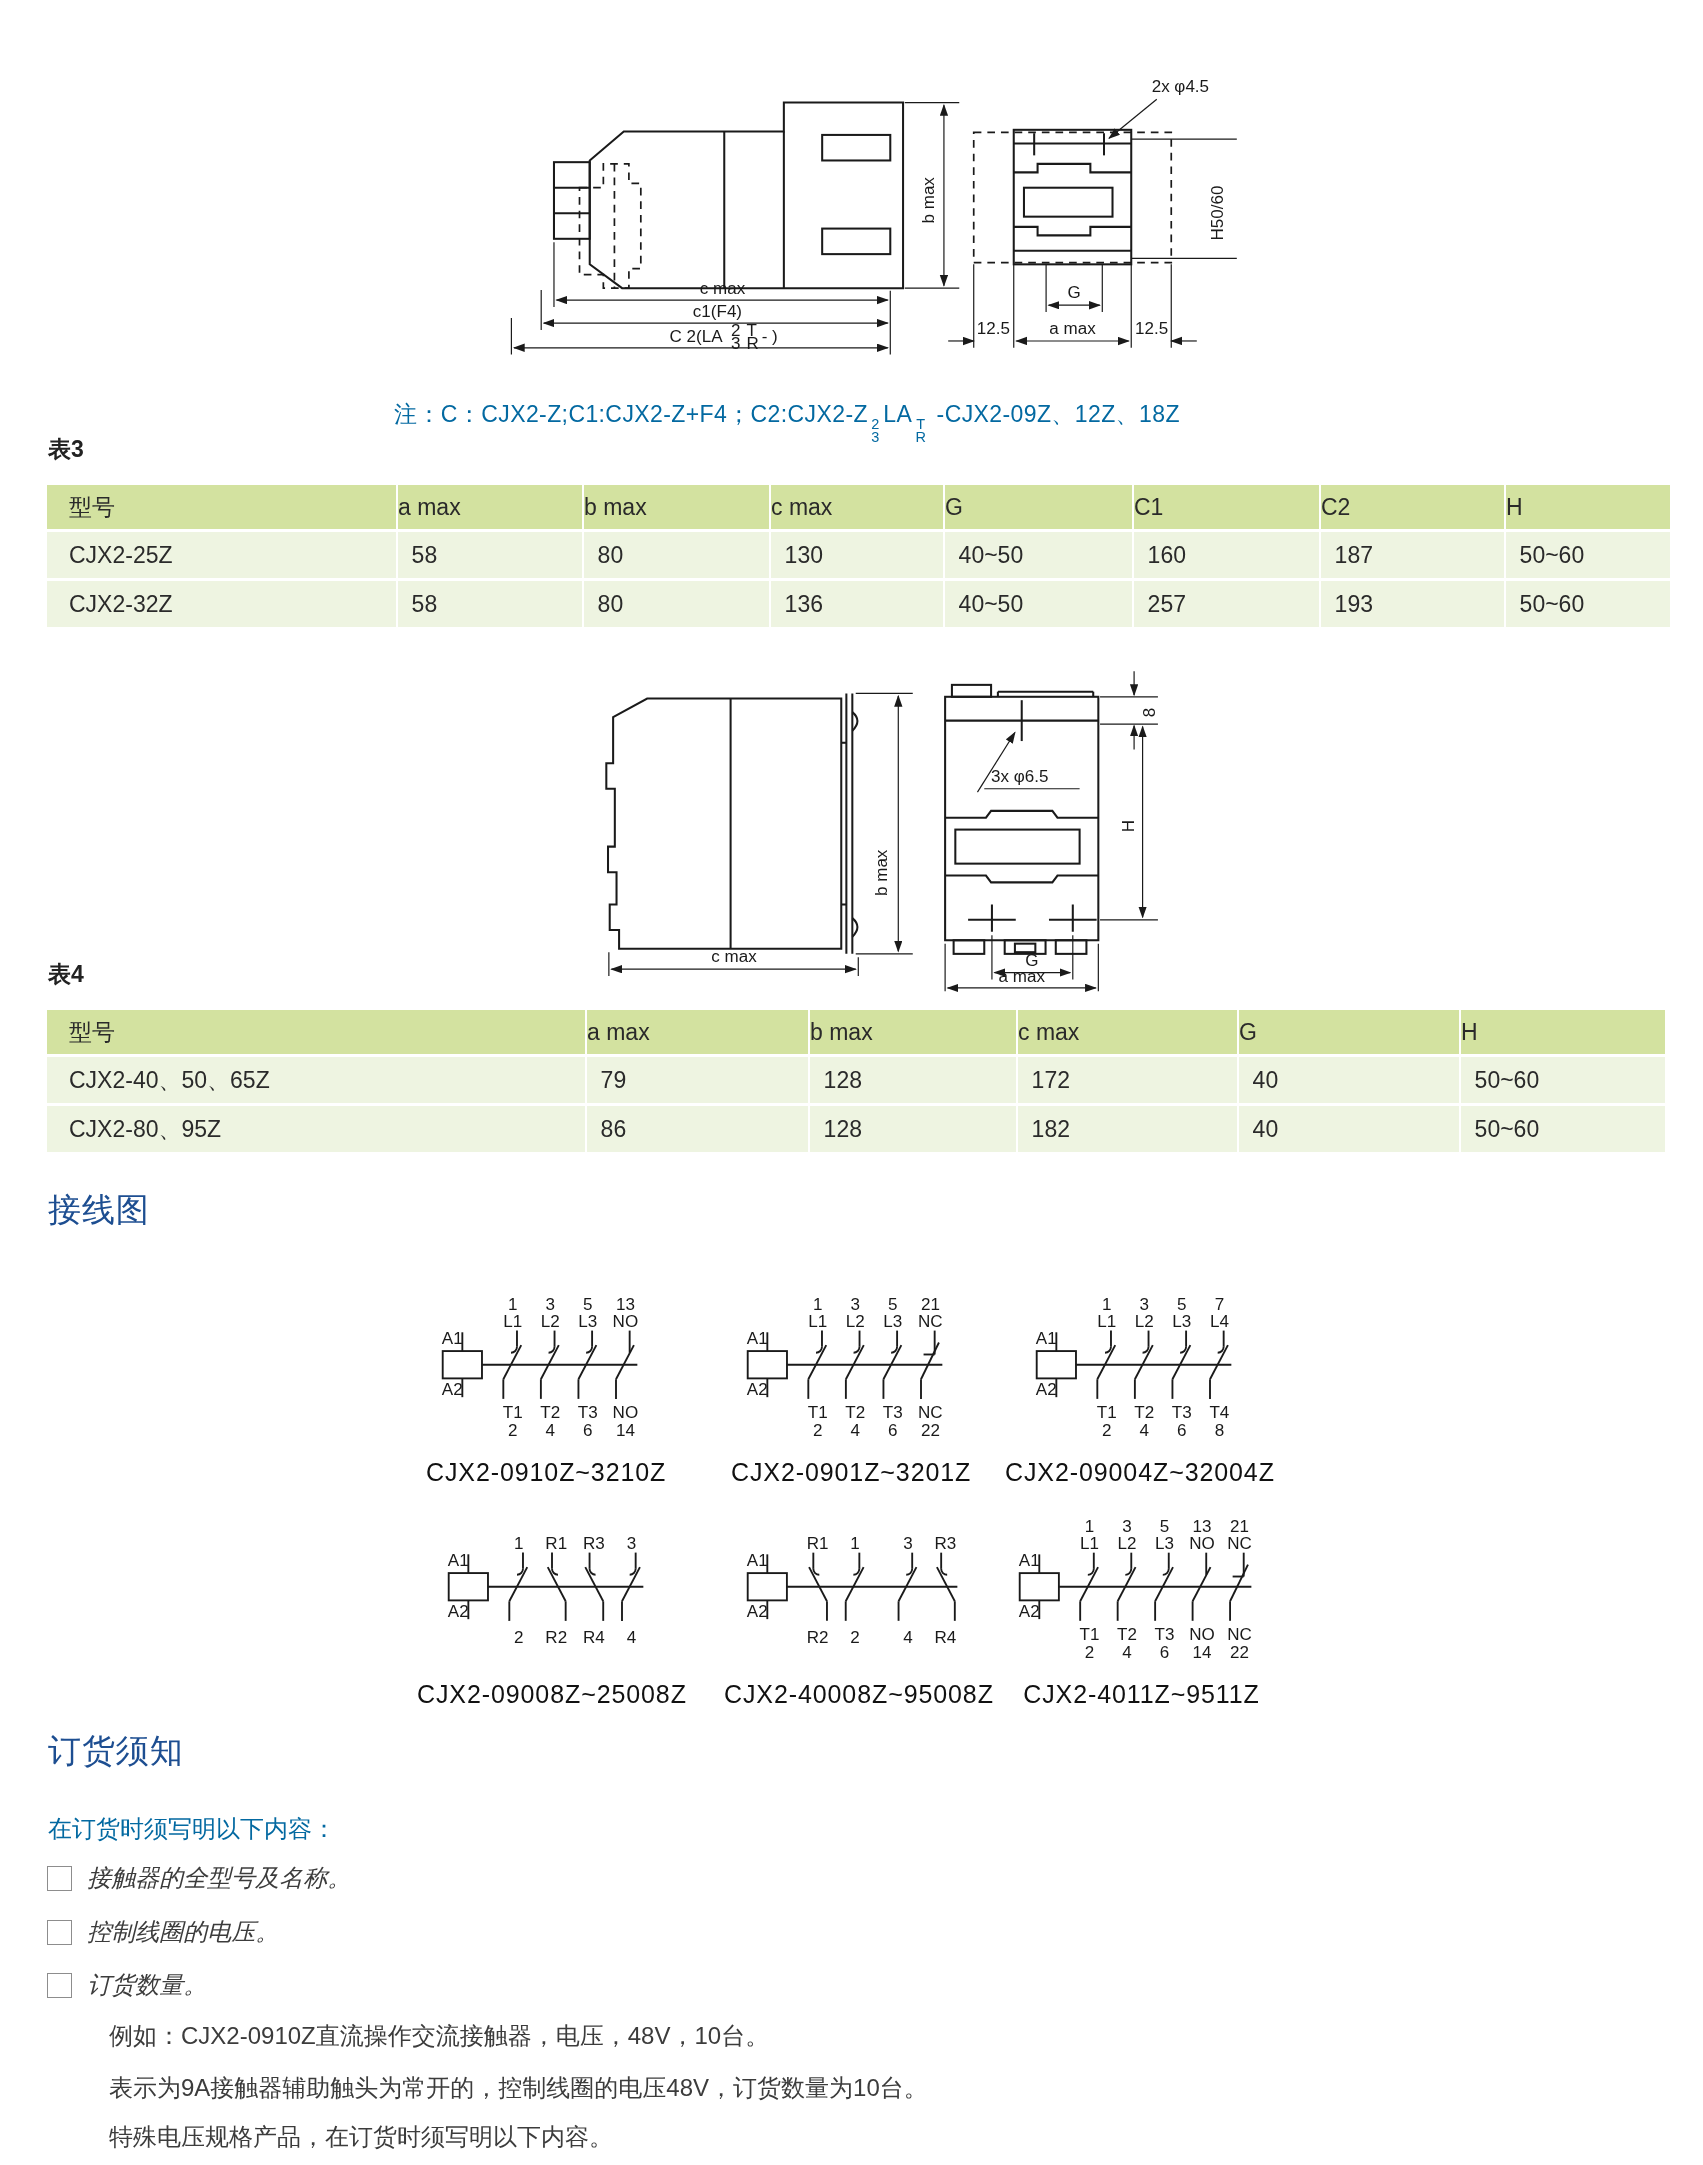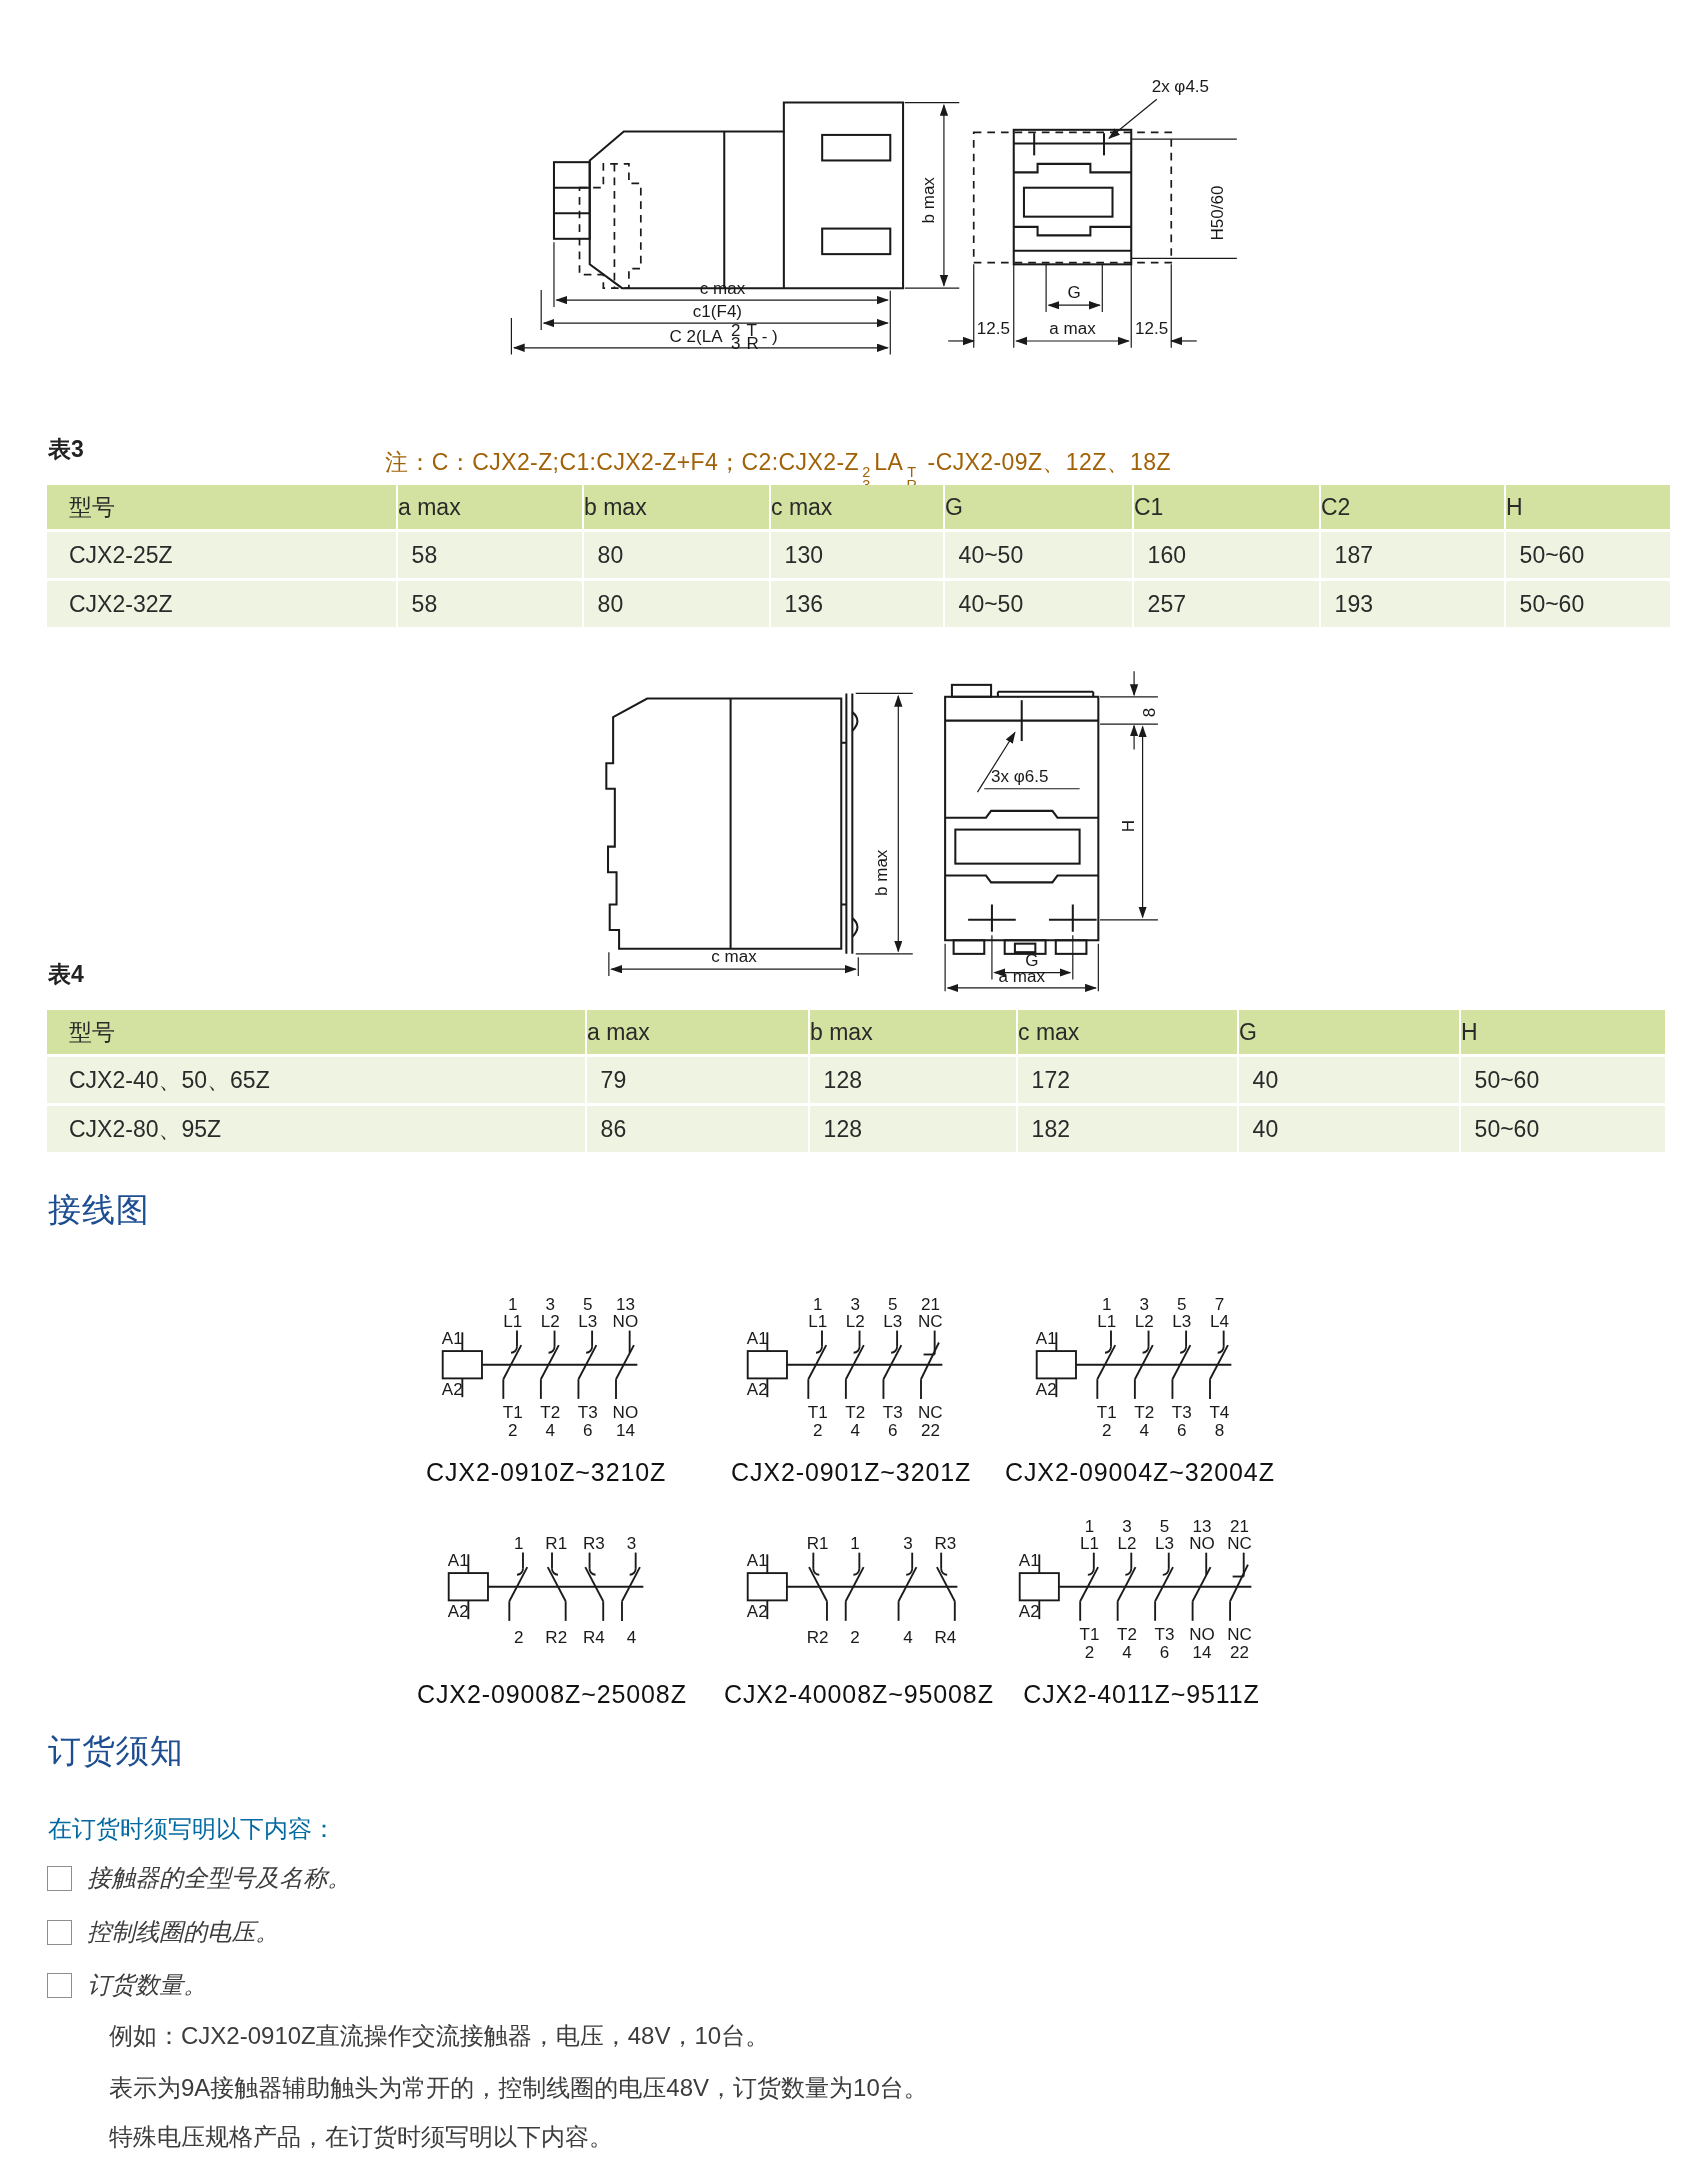--- a/index.html
+++ b/index.html
@@ -6,21 +6,21 @@
   body{
     width:1704px;height:2165px;position:relative;background:#ffffff;
     font-family:"Liberation Sans","DejaVu Sans",sans-serif;color:#333;
     overflow:hidden;
   }
   .abs{position:absolute;}
   svg{font-family:inherit;}
   svg text{fill:#1a1a1a;font-size:20px;}
 
   
-  .note{left:385px;top:399px;font-size:23px;color:#a16207;white-space:nowrap;letter-spacing:0.4px;margin-top:48px;}
+  .note{left:394px;top:399px;font-size:23px;color:#0369a1;white-space:nowrap;letter-spacing:0.4px;}
   .frac{display:inline-flex;flex-direction:column;text-align:center;font-size:14.5px;line-height:13.6px;vertical-align:-6.8px;margin:0 3.4px;}
 
   
   .tbl-label{left:48px;width:1608px;text-align:left;font-size:23px;color:#222;font-weight:bold;}
 
   
   table.gtable{border-collapse:separate;border-spacing:2.6px 3.4px;table-layout:fixed;left:45px;}
   table.gtable th{background:#d3e2a0;font-weight:400;text-align:left;font-size:23px;color:#2a2a2a;height:44px;padding:0 0 0 0;}
   table.gtable td{background:#eef4e1;text-align:left;font-size:23px;color:#2a2a2a;height:46px;padding:0 0 0 13.6px;margin-top:38px;}
   table.gtable th:first-child,table.gtable td:first-child{padding-left:22px;}

